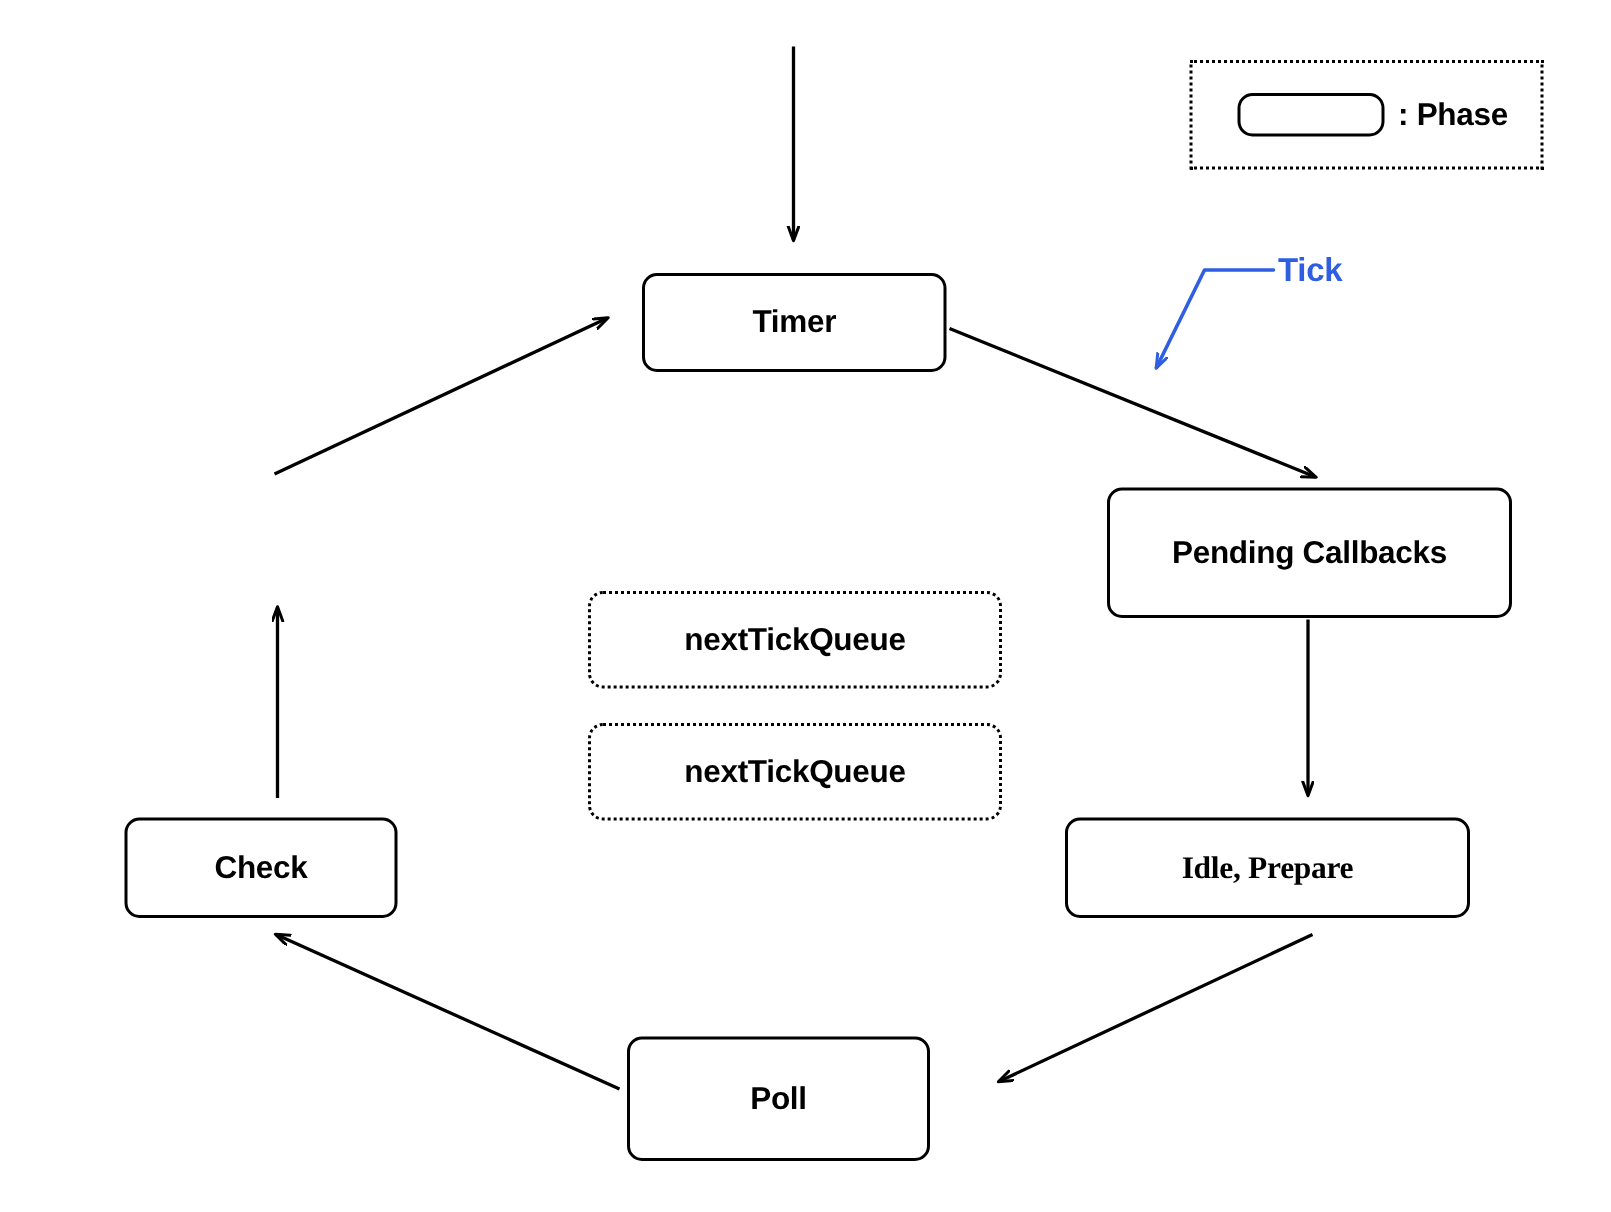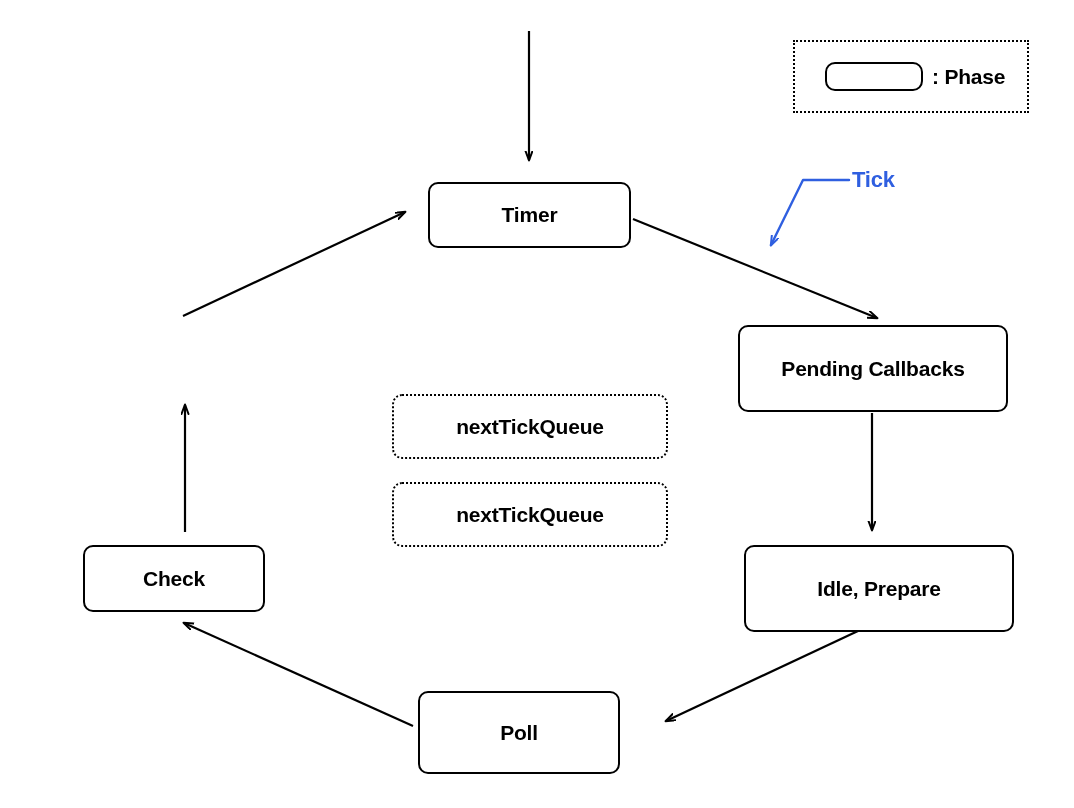--- a/index.html
+++ b/index.html
@@ -50,21 +50,21 @@
     justify-content: center;
     font-weight: bold;
     font-size: 21px;
     color: #000000;
     letter-spacing: -0.2px;
     text-align: right;
   }
   
   #node-timer      { left: 428px; top: 182px; width: 203px; height: 66px; }
   #node-pending    { left: 738px; top: 325px; width: 270px; height: 87px; }
-  #node-idle       { left: 744px; top: 545px; width: 270px; height: 87px; }
+  #node-idle       { left: 710px; top: 545px; width: 270px; height: 67px; font-family: Liberation Serif, serif; }
   #node-poll       { left: 418px; top: 691px; width: 202px; height: 83px; }
   #node-check      { left: 83px;  top: 545px; width: 182px; height: 67px; }
   #node-close      { left: 50px;  top: 325px; width: 270px; height: 67px; }
   
   #queue-nexttick  { left: 392px; top: 394px; width: 276px; height: 65px; }
   #queue-microtask { left: 392px; top: 482px; width: 276px; height: 65px; }
 
   
   #legend {
     position: absolute;

